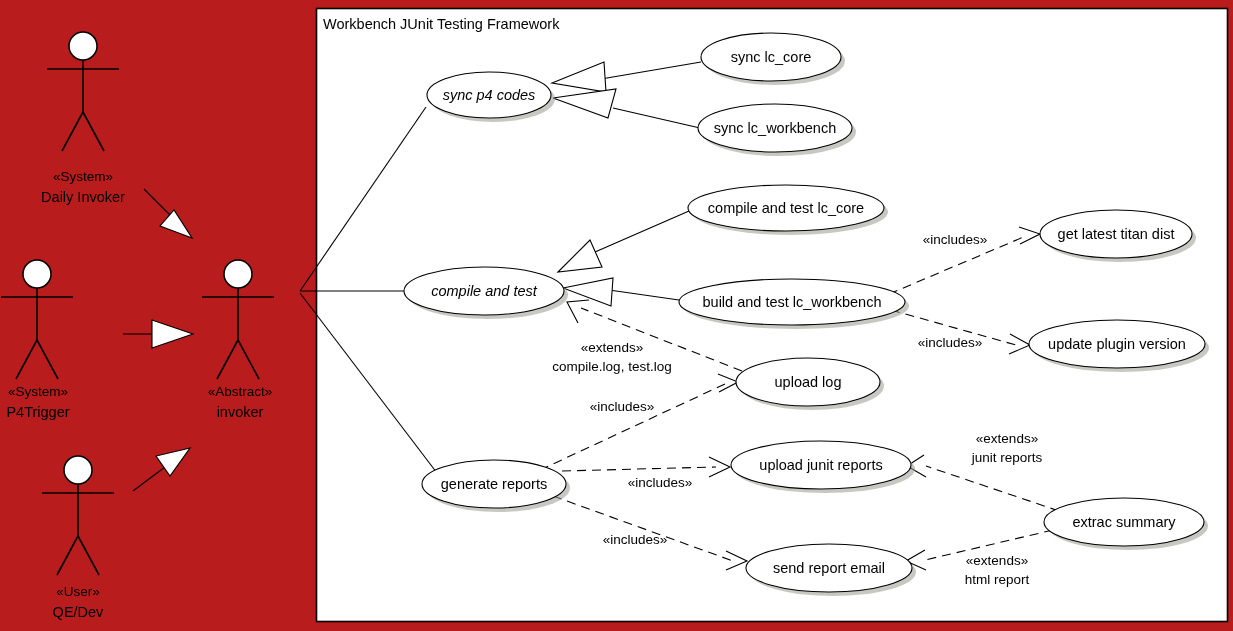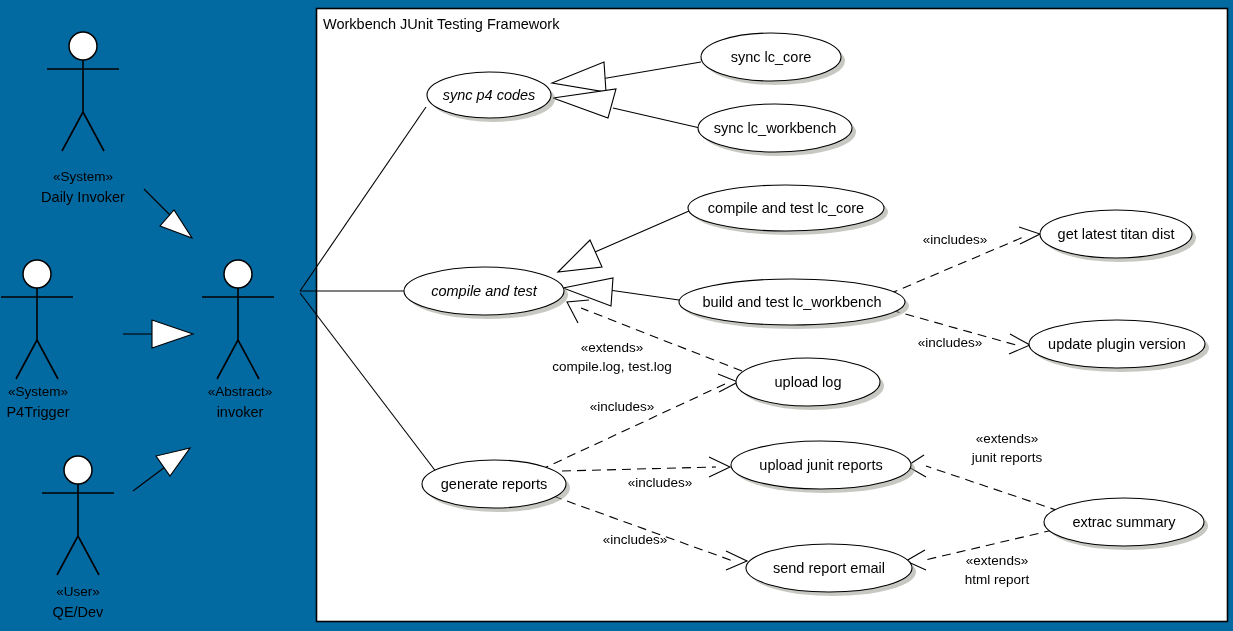--- a/index.html
+++ b/index.html
@@ -5,21 +5,21 @@
 <style>
   html, body {
     margin: 0;
     padding: 0;
     background: #f7f7ee;
   }
   #canvas {
     position: relative;
     width: 1233px;
     height: 631px;
-    background: #0369a1;
+    background: #b91c1c;
     font-family: "Liberation Sans", sans-serif;
     overflow: hidden;
   }
   svg.diagram {
     position: absolute;
     left: 0;
     top: 0;
     width: 1233px;
     height: 631px;
   }

